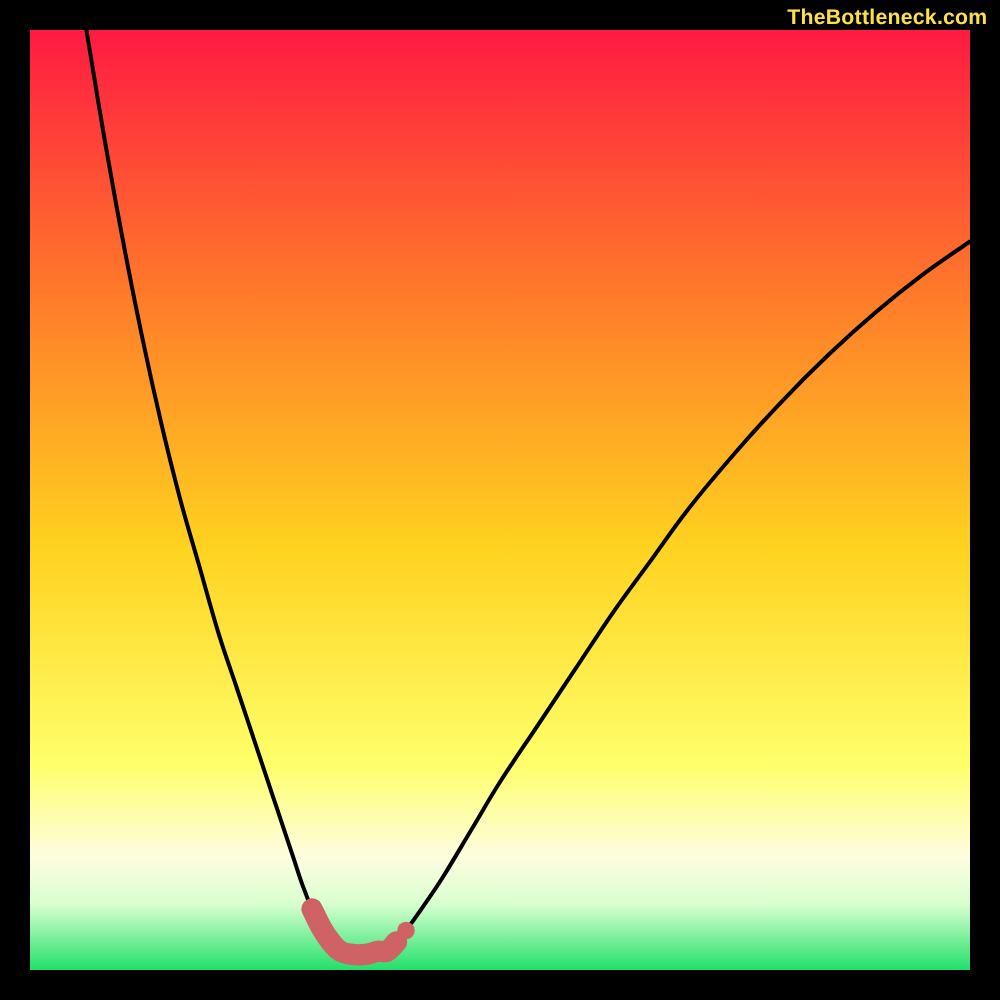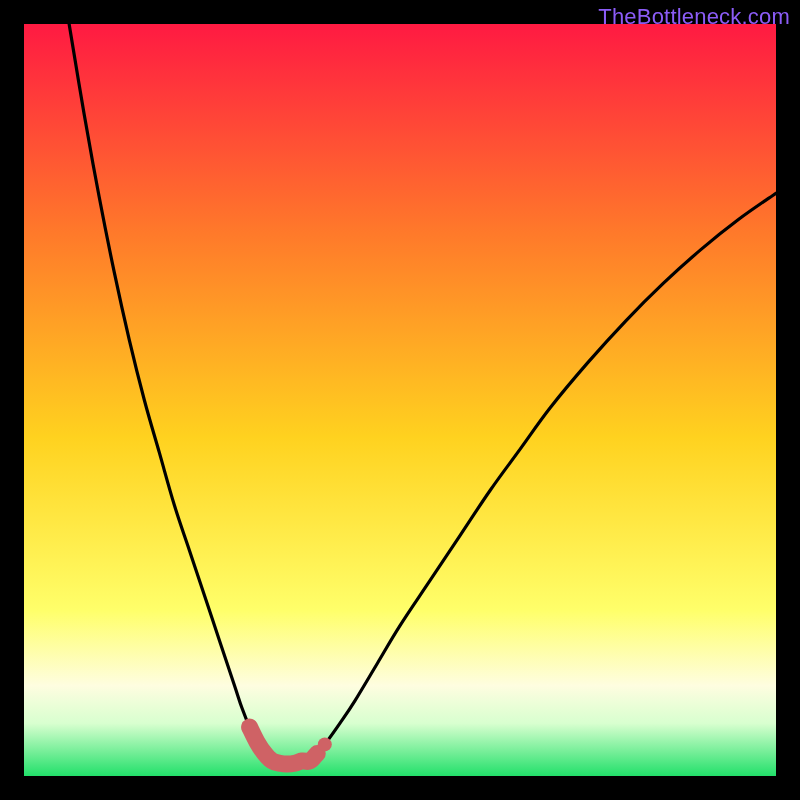--- a/index.html
+++ b/index.html
@@ -16,23 +16,23 @@
     left: 24px;
     top: 24px;
     width: 752px;
     height: 752px;
     overflow: hidden;
   }
   .watermark {
     position: absolute;
     top: 4px;
     right: 10px;
-    color: #8b5cf6;
-    font-size: 22px;
-    font-weight: 400;
+    color: #fde047;
+    font-size: 17px;
+    font-weight: 700;
     letter-spacing: 0.2px;
     z-index: 50;
   }
   svg {
     display: block;
   }
 </style>
 </head>
 <body>
 

